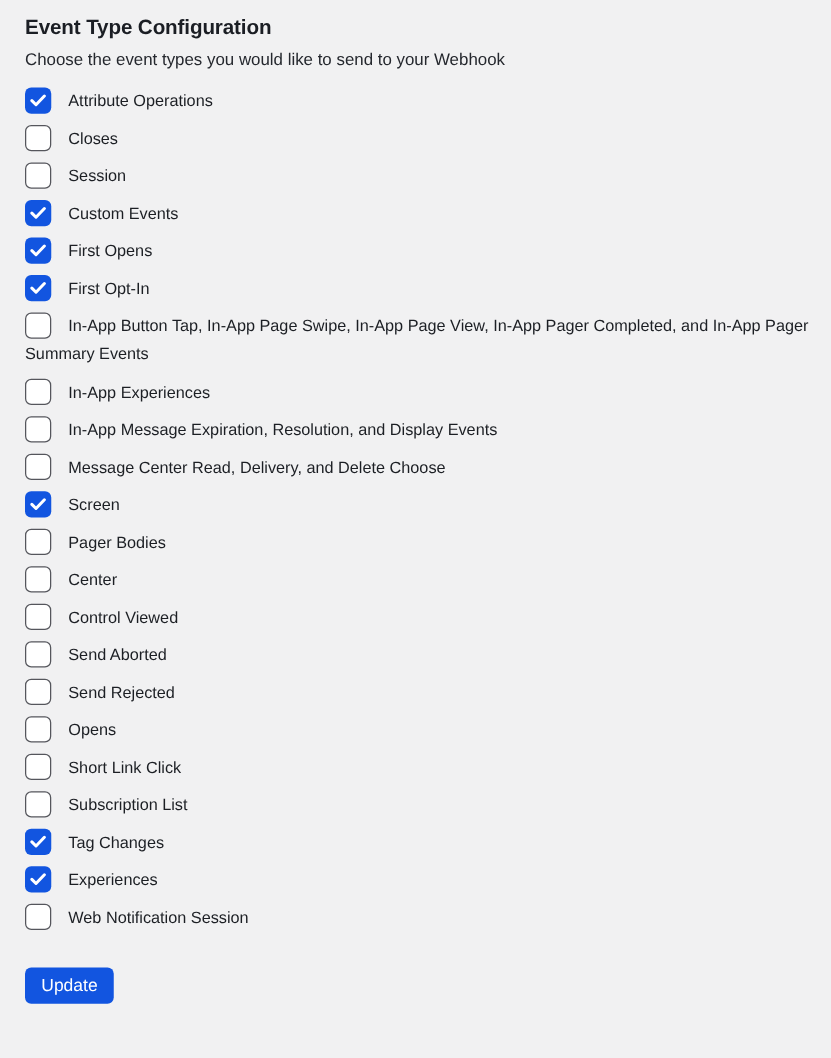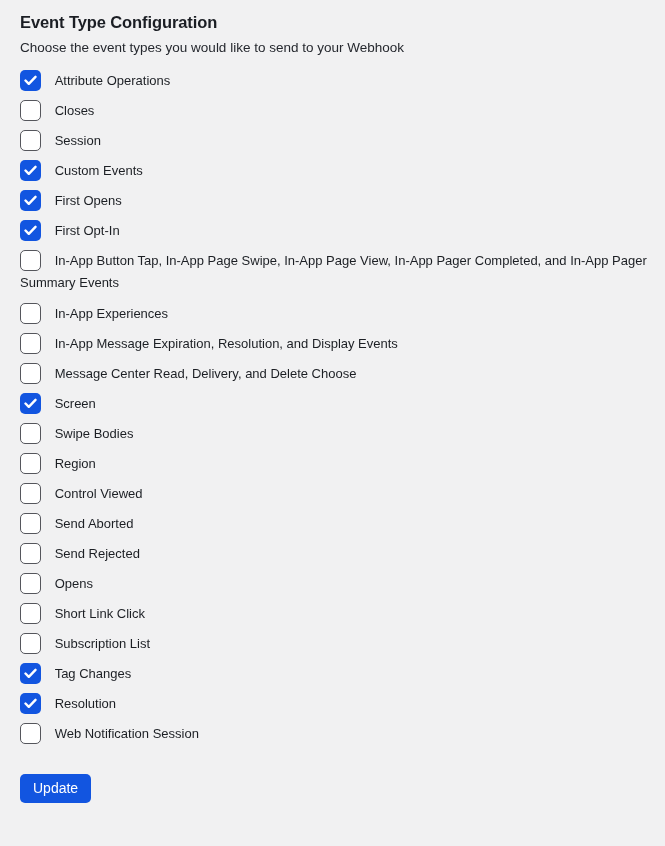--- a/index.html
+++ b/index.html
@@ -177,28 +177,28 @@
         <polyline points="1.5,5.5 4.8,8.8 11.5,1.8" fill="none" stroke="#ffffff" stroke-width="2.4" stroke-linecap="round" stroke-linejoin="round"></polyline>
       </svg>
     </span>
     <span class="label-text">Screen</span>
   </label>
 
   <label class="row">
     <span class="checkbox" role="checkbox" aria-checked="false">
       
     </span>
-    <span class="label-text">Swipe Bodies</span>
-  </label>
-
-  <label class="row">
-    <span class="checkbox" role="checkbox" aria-checked="false">
-      
-    </span>
-    <span class="label-text">Region</span>
+    <span class="label-text">Pager Bodies</span>
+  </label>
+
+  <label class="row">
+    <span class="checkbox" role="checkbox" aria-checked="false">
+      
+    </span>
+    <span class="label-text">Center</span>
   </label>
 
   <label class="row">
     <span class="checkbox" role="checkbox" aria-checked="false">
       
     </span>
     <span class="label-text">Control Viewed</span>
   </label>
 
   <label class="row">
@@ -244,21 +244,21 @@
     </span>
     <span class="label-text">Tag Changes</span>
   </label>
 
   <label class="row">
     <span class="checkbox checked" role="checkbox" aria-checked="true">
       <svg class="check-icon" viewBox="0 0 13 11" aria-hidden="true">
         <polyline points="1.5,5.5 4.8,8.8 11.5,1.8" fill="none" stroke="#ffffff" stroke-width="2.4" stroke-linecap="round" stroke-linejoin="round"></polyline>
       </svg>
     </span>
-    <span class="label-text">Resolution</span>
+    <span class="label-text">Experiences</span>
   </label>
 
 
   <label class="row">
     <span class="checkbox" role="checkbox" aria-checked="false">
       
     </span>
     <span class="label-text">Web Notification Session</span>
   </label>
 </div>

